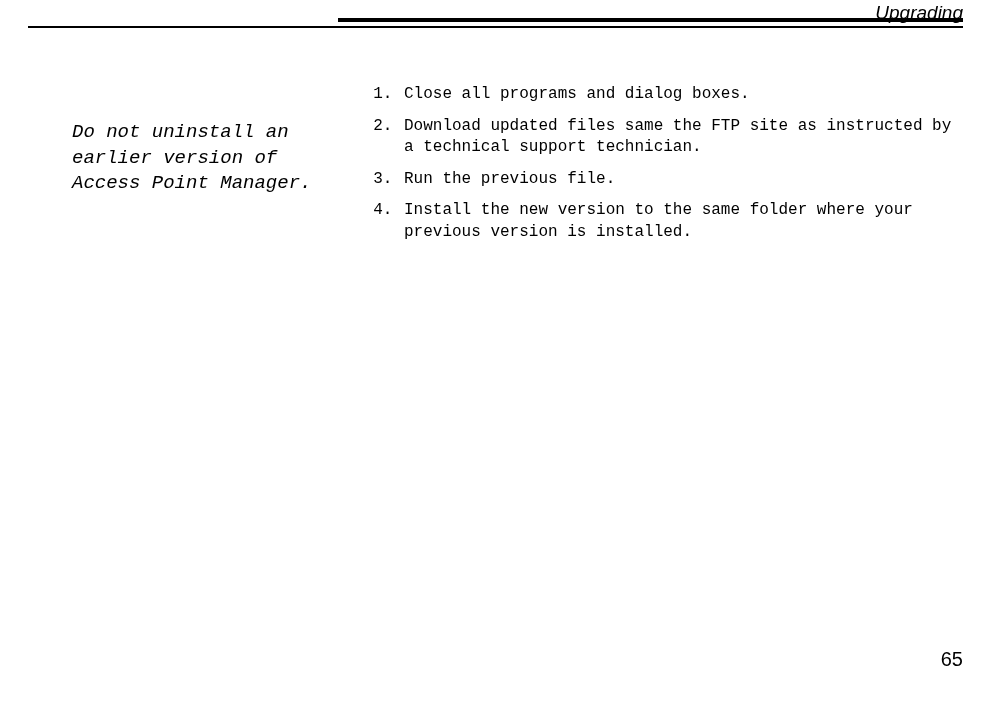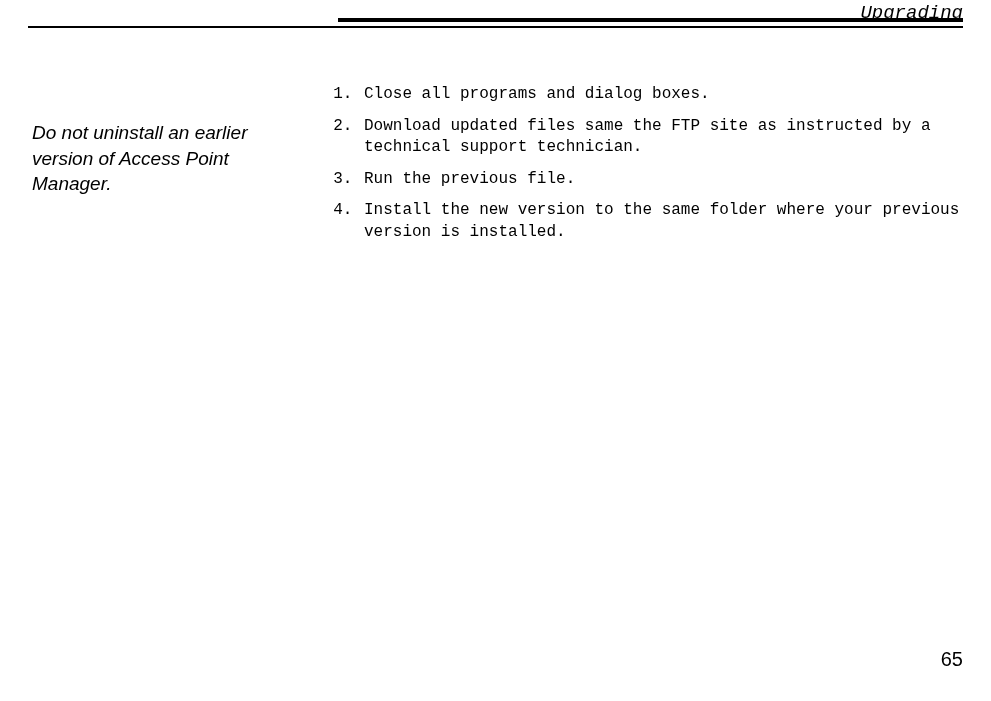--- a/index.html
+++ b/index.html
@@ -19,42 +19,43 @@
       border-top: 4px solid #000;
       margin-left: 310px;
       margin-right: 0;
     }
     .header-label {
       position: absolute;
       top: 2px;
       right: 28px;
       font-style: italic;
       font-size: 19px;
-      font-family: Liberation Mono, monospace;
+      font-family: Liberation Sans, sans-serif;
     }
     .header-rule-thin {
       border-top: 2px solid #000;
       margin-top: 4px;
       margin-left: 0;
       margin-right: 0;
     }
     .content {
       display: flex;
       margin-top: 56px;
       gap: 28px;
       padding-left: 4px;
     }
     .sidebar {
       width: 280px;
       flex-shrink: 0;
       font-style: italic;
       font-size: 19px;
       line-height: 1.35;
-      font-family: Liberation Sans, sans-serif;
+      font-family: Liberation Mono, monospace;
       padding-top: 36px;
+      margin-left: 40px;
     }
     .main {
       flex: 1;
     }
     h1.section-title {
       font-family: Arial, Helvetica, sans-serif;
       font-size: 26px;
       font-weight: bold;
       margin-bottom: 10px;
       margin-left: -86px;

